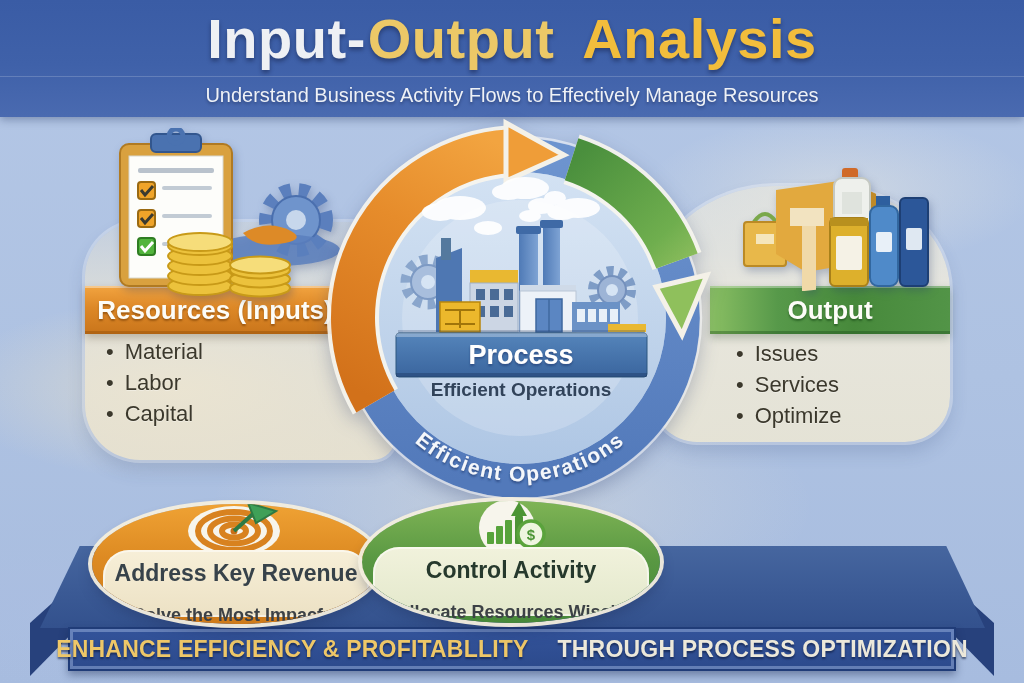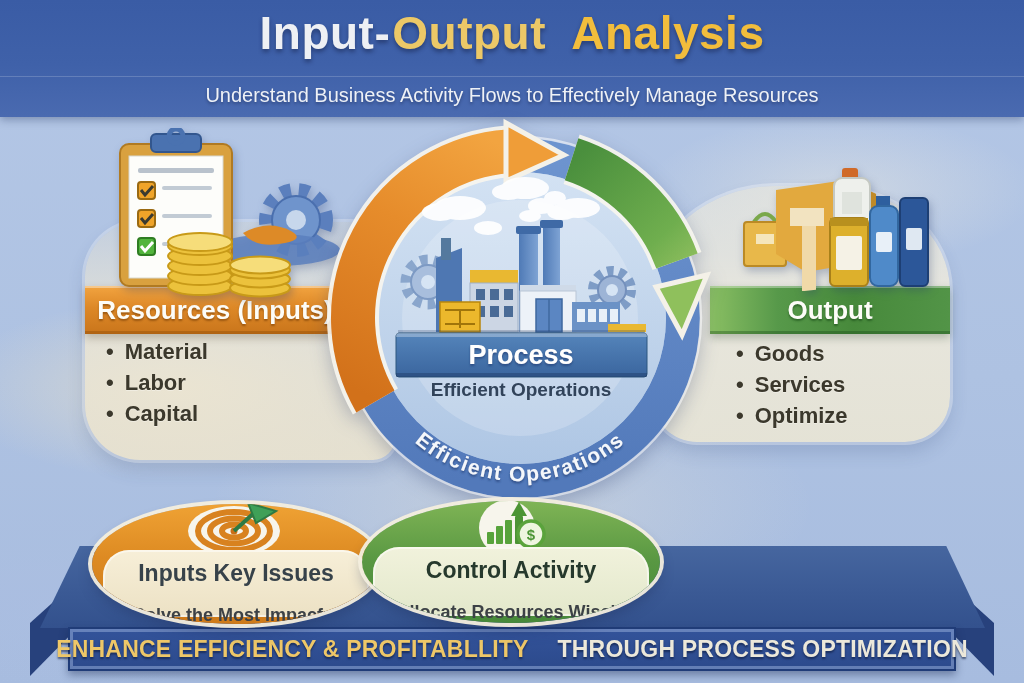--- a/index.html
+++ b/index.html
@@ -9,21 +9,21 @@
       radial-gradient(ellipse 320px 130px at 17% 57%, rgba(242,230,200,.55), transparent 70%),
       radial-gradient(ellipse 280px 110px at 82% 28%, rgba(246,241,226,.40), transparent 70%),
       radial-gradient(ellipse 420px 170px at 50% 74%, rgba(238,232,214,.35), transparent 72%),
       radial-gradient(ellipse 300px 120px at 8% 88%, rgba(171,190,225,.8), transparent 75%),
       linear-gradient(180deg,#b4c7e6 0%,#aec2e2 55%,#a7bcdf 100%);}
   
   .header{position:absolute;left:0;top:0;width:1024px;height:117px;z-index:5;
     background:linear-gradient(180deg,#3a5ca5 0%,#3f61a9 55%,#4a6ab0 100%);
     box-shadow:0 3px 8px rgba(30,45,90,.35);}
   .header-divider{position:absolute;left:0;top:76px;width:1024px;height:1px;background:rgba(255,255,255,.18);}
-  .title{position:absolute;left:0;top:6px;width:1024px;text-align:center;font-size:46px;font-weight:700;
+  .title{position:absolute;left:0;top:6px;width:1024px;text-align:center;font-size:56px;font-weight:700;
     letter-spacing:.5px;text-shadow:0 3px 4px rgba(15,25,60,.45);white-space:nowrap;}
   .title .t1{color:#eef0f4;}
   .title .t2{color:#ecc867;margin-left:2px;}
   .title .t3{color:#f2bd3c;margin-left:12px;}
   .subtitle{position:absolute;left:0;top:84px;width:1024px;text-align:center;font-size:20px;font-weight:500;
     color:#eef1f6;text-shadow:0 2px 3px rgba(15,25,60,.4);}
   
   .panel{position:absolute;z-index:8;}
   .panel-left{left:85px;top:222px;width:310px;height:238px;border-radius:55px 22px 22px 55px;
     background:linear-gradient(180deg,rgba(240,233,212,.30) 0%,rgba(243,235,213,.72) 42%,rgba(238,229,205,.85) 100%);
@@ -42,21 +42,21 @@
     border-top:31px solid transparent;border-bottom:31px solid transparent;border-left:44px solid rgba(250,247,238,.92);
     filter:drop-shadow(2px 3px 3px rgba(50,60,100,.3));}
   .arrow-fill{position:absolute;left:344px;top:285px;width:0;height:0;z-index:12;
     border-top:25px solid transparent;border-bottom:25px solid transparent;border-left:36px solid #cd7a1e;}
   .banner-output{left:710px;top:286px;width:240px;
     background:linear-gradient(90deg,#8abf63 0%,#57994a 28%,#47893b 60%,#529447 100%);
     box-shadow:inset 0 2px 0 rgba(255,255,255,.35),inset 0 -3px 0 rgba(20,70,20,.35),0 4px 8px rgba(20,50,20,.25);
     text-shadow:0 2px 2px rgba(20,70,20,.55);}
   
   .bullets{position:absolute;z-index:13;margin:0;padding:0;list-style:none;}
-  .bullets li{font-size:22px;font-weight:700;color:#3b382c;line-height:31px;text-shadow:0 1px 0 rgba(255,255,255,.35);}
+  .bullets li{font-size:22px;font-weight:400;color:#3b382c;line-height:31px;text-shadow:0 1px 0 rgba(255,255,255,.35);}
   .bullets li::before{content:"•";margin-right:11px;}
   .bullets-inputs{left:106px;top:336px;}
   .bullets-outputs{left:736px;top:338px;}
   
   .circle-svg{position:absolute;left:310px;top:100px;z-index:15;filter:drop-shadow(0 7px 9px rgba(35,55,105,.28));}
   
   .illus{position:absolute;z-index:14;filter:drop-shadow(2px 4px 4px rgba(40,60,110,.30));}
   .illus-clipboard{left:108px;top:128px;}
   .illus-products{left:738px;top:156px;}
   
@@ -117,21 +117,21 @@
   <div class="banner banner-output">
     <span>Output</span>
   </div>
 
   <ul class="bullets bullets-inputs">
     <li>Material</li>
     <li>Labor</li>
     <li>Capital</li>
   </ul>
   <ul class="bullets bullets-outputs">
-    <li>Goods</li>
+    <li>Issues</li>
     <li>Services</li>
     <li>Optimize</li>
   </ul>
 
   <svg class="illus illus-clipboard" width="235" height="170" viewBox="0 0 235 170">
     <g>
       <circle cx="188" cy="92" r="30" fill="none" stroke="#5b7fbd" stroke-width="14" stroke-dasharray="10 8"></circle>
       <circle cx="188" cy="92" r="24" fill="#6habc" fill-opacity="0"></circle>
       <circle cx="188" cy="92" r="24" fill="#6f94cc" stroke="#4a6fae" stroke-width="2"></circle>
       <circle cx="188" cy="92" r="10" fill="#c7d7ec"></circle>
@@ -350,21 +350,21 @@
       <g fill="none" stroke="#d8821f" stroke-width="6">
         <ellipse cx="50" cy="30" rx="36" ry="19"></ellipse>
         <ellipse cx="50" cy="30" rx="24" ry="12.5"></ellipse>
         <ellipse cx="50" cy="30" rx="12" ry="6.5"></ellipse>
       </g>
       <circle cx="50" cy="30" r="3.5" fill="#c96f16"></circle>
       <line x1="50" y1="30" x2="70" y2="12" stroke="#2e7a44" stroke-width="4"></line>
       <polygon points="64,2 92,10 72,22" fill="#3fa057" stroke="#2e7a44" stroke-width="2"></polygon>
     </svg>
     <div class="card-inner">
-      <div class="card-title">Inputs Key Issues</div>
+      <div class="card-title">Address Key Revenue</div>
       <div class="card-sub">Solve the Most Impacful Problems</div>
     </div>
   </div>
 
   <div class="card card-2">
     <svg class="badge" width="76" height="60" viewBox="0 0 76 60">
       <circle cx="34" cy="30" r="28" fill="#f7f5ec"></circle>
       <g fill="#57a33b">
         <rect x="14" y="34" width="7" height="12" rx="1"></rect>
         <rect x="23" y="28" width="7" height="18" rx="1"></rect>

